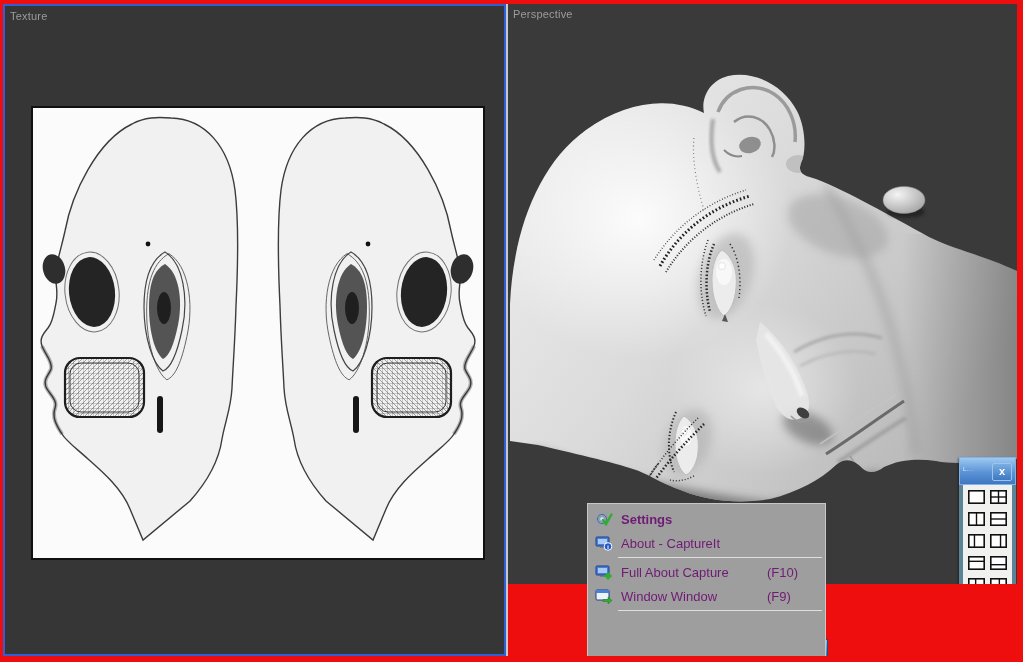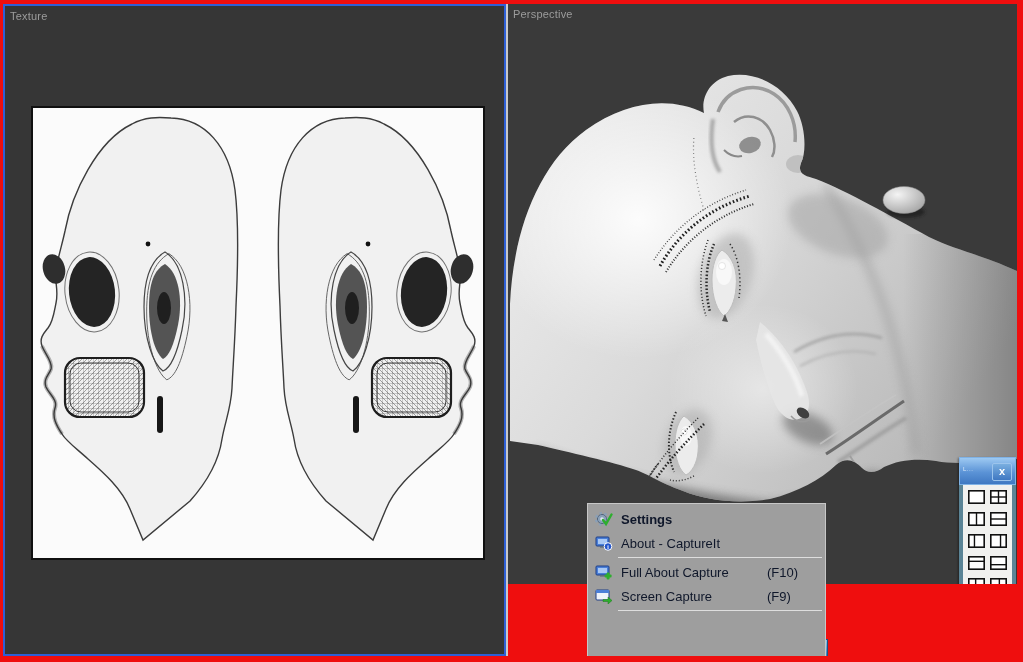--- a/index.html
+++ b/index.html
@@ -25,21 +25,21 @@
   #texture-canvas svg{display:block;}
 
   #persp-svg{position:absolute;left:0;top:0;}
 
   
   #axis-gizmo{position:absolute;left:14px;top:570px;z-index:6;}
 
   
   #capture-menu{position:absolute;left:587px;top:503px;width:239px;height:159px;background:#9e9e9e;
                 z-index:20;box-sizing:border-box;border:1px solid #c7c7c7;border-bottom:none;padding-top:3px;}
-  .menu-item{display:flex;align-items:center;height:24px;padding-left:7px;color:#0f172a;font-size:13px;cursor:default;}
+  .menu-item{display:flex;align-items:center;height:24px;padding-left:7px;color:#701a75;font-size:13px;cursor:default;}
   .menu-item .mi-icon{width:18px;height:16px;margin-right:8px;flex:0 0 18px;}
   .menu-item .mi-label{flex:1;white-space:nowrap;}
   .menu-item .mi-shortcut{width:58px;text-align:left;white-space:nowrap;}
   .menu-item.bold .mi-label{font-weight:bold;}
   .menu-sep{height:0;border-top:1px solid #dedede;margin:2px 3px 2px 30px;}
 
   
   #layout-palette{position:absolute;left:451px;top:453px;width:57px;height:199px;z-index:8;
                   box-shadow:-1px 1px 2px rgba(0,0,0,.4);}
   #palette-titlebar{height:28px;background:linear-gradient(#9dc9f2,#5b93d6 55%,#3f78c2);
@@ -378,21 +378,21 @@
       </svg>
       <span class="mi-label">Full About Capture</span>
       <span class="mi-shortcut">(F10)</span>
     </div>
     <div class="menu-item">
       <svg class="mi-icon" viewBox="0 0 18 16">
         <rect x="1" y="2" width="13" height="10" rx="1" fill="#eef3fa" stroke="#1e3f86" stroke-width="1"></rect>
         <rect x="1" y="2" width="13" height="3" fill="#4a7fd8"></rect>
         <path d="M8,11.5 L13,11.5 L13,9 L17,12.5 L13,16 L13,13.5 L8,13.5 Z" fill="#2eae2e" stroke="#1d7a1d" stroke-width="0.5"></path>
       </svg>
-      <span class="mi-label">Screen Capture</span>
+      <span class="mi-label">Window Window</span>
       <span class="mi-shortcut">(F9)</span>
     </div>
     <div class="menu-sep"></div>
   </div>
 
   <div id="bg-fragment"></div>
 
   <div id="frame-top" class="frame"></div>
   <div id="frame-bottom" class="frame"></div>
   <div id="frame-left" class="frame"></div>

